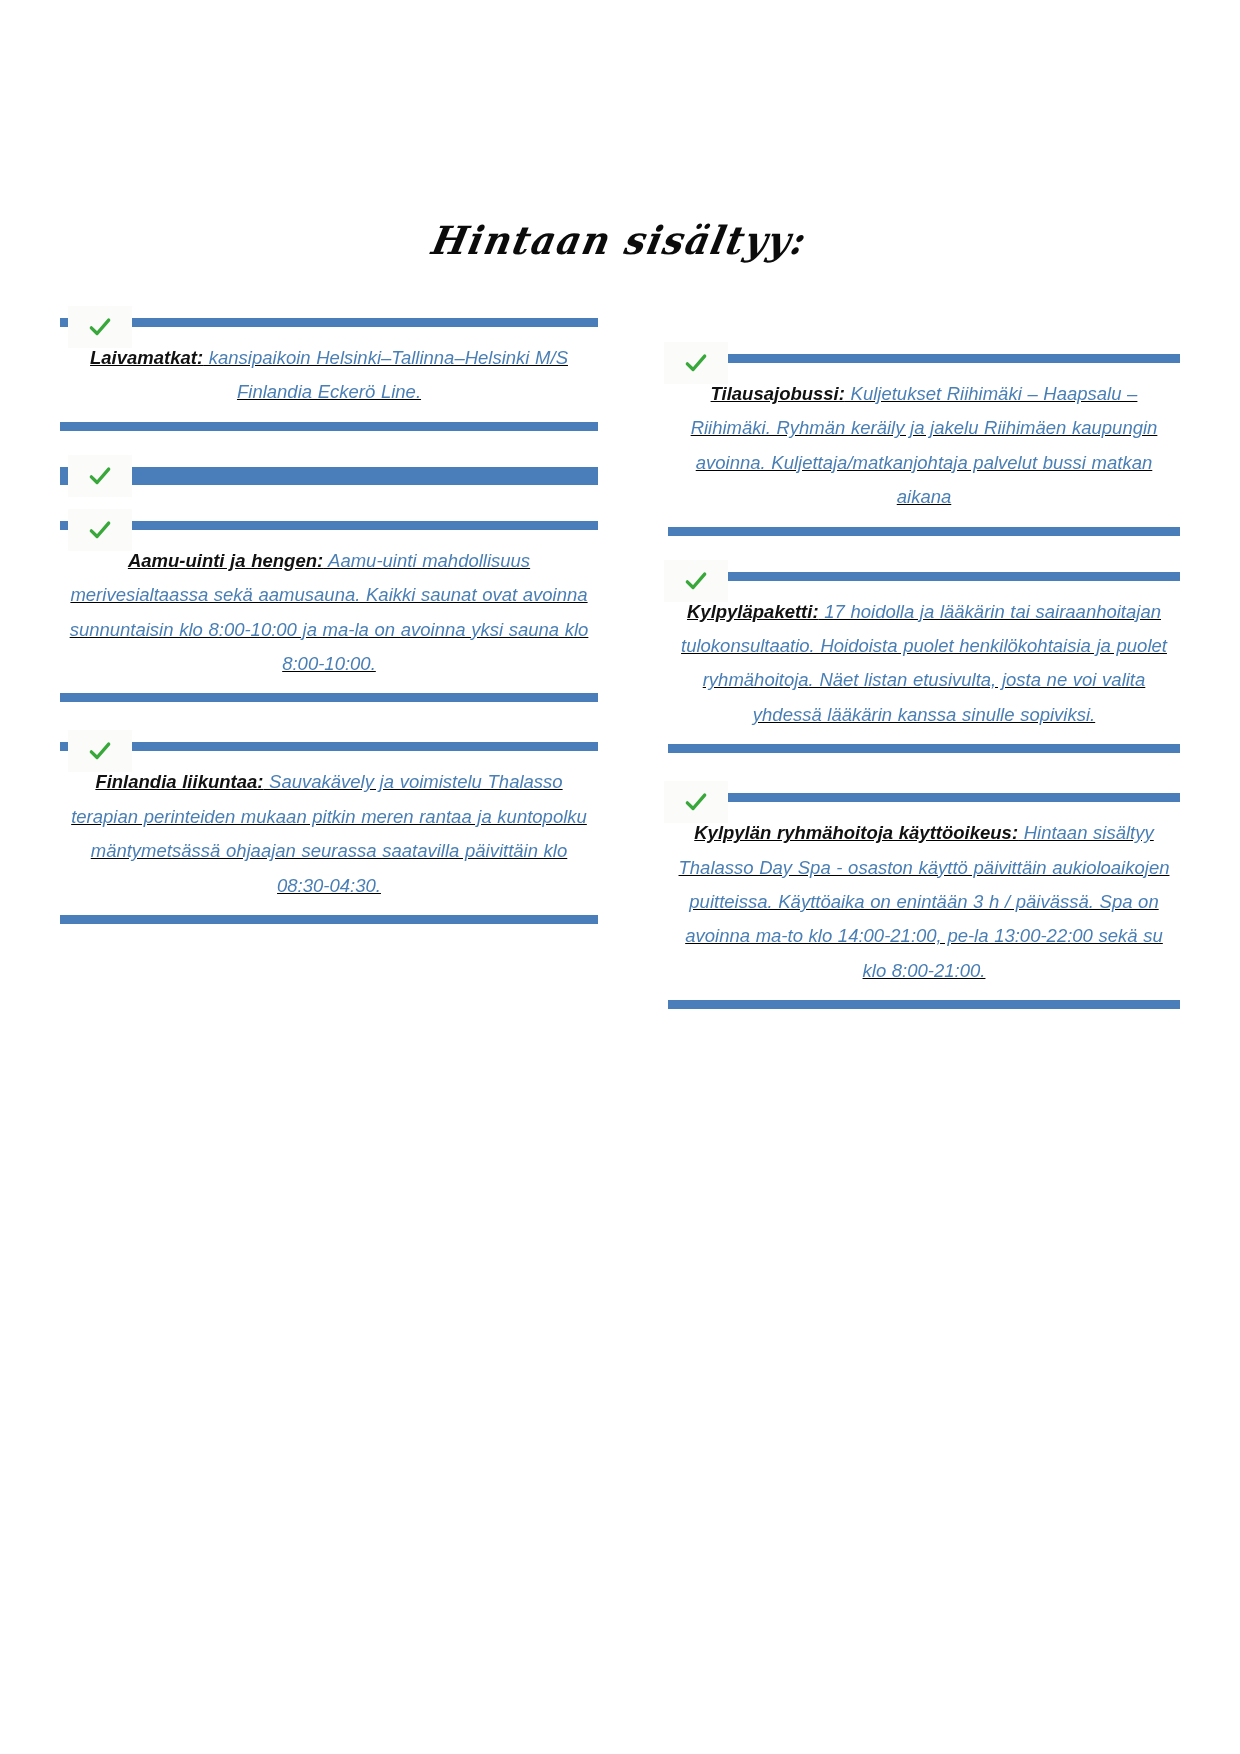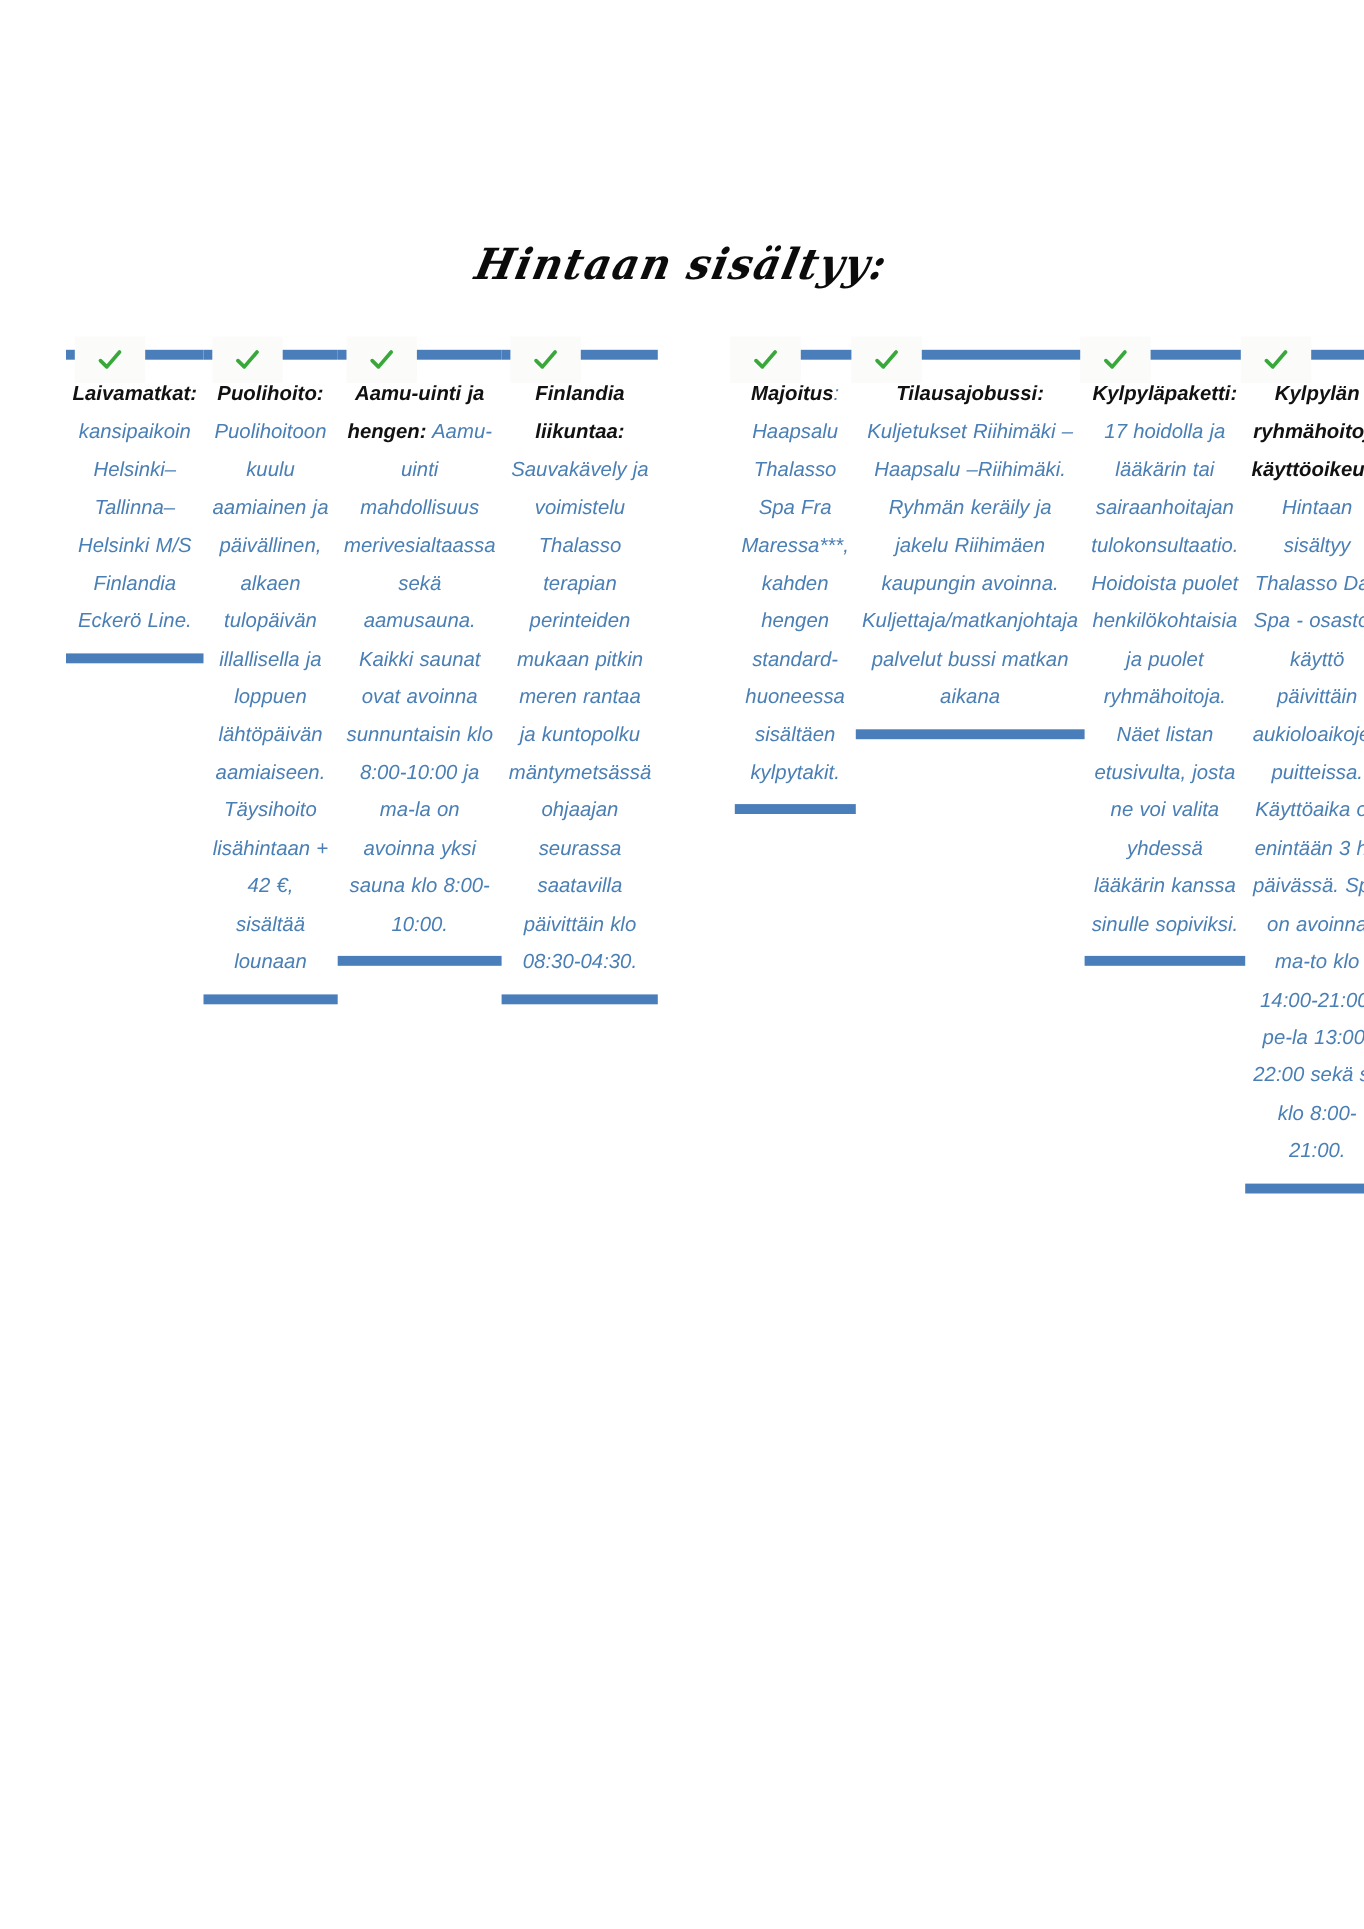--- a/index.html
+++ b/index.html
@@ -50,21 +50,22 @@
     width: 1240px;
     display: grid;
     grid-template-columns: 560px 560px;
     column-gap: 0px;
     padding-left: 60px;
     box-sizing: border-box;
   }
 
   .col {
     display: flex;
-    flex-direction: row;
+    flex-direction: column;
+    text-decoration: underline;
   }
   .col-left  { padding-right: 22px; }
   .col-right { padding-left: 48px; }
 
   
   .item {
     position: relative;
     display: block;
   }
 
@@ -145,23 +146,20 @@
 
       <div class="gap-sm"></div>
 
       <div class="item">
         <div class="check-box" style="top:-12px;">
           <svg class="check-icon" viewBox="0 0 24 24" fill="none" xmlns="http://www.w3.org/2000/svg">
             <path d="M4 12.8 L9.3 18 L20 5.6" stroke="#38a83b" stroke-width="3.1" stroke-linecap="round" stroke-linejoin="round"></path>
           </svg>
         </div>
         <div class="bar bar-top"></div>
-        <div class="item-body">
-          <span class="item-label">Puolihoito:</span><span class="item-text"> Puolihoitoon kuulu aamiainen ja päivällinen, alkaen tulopäivän illallisella ja loppuen lähtöpäivän aamiaiseen. Täysihoito lisähintaan + 42 €, sisältää lounaan</span>
-        </div>
         <div class="bar bar-bottom"></div>
       </div>
 
       <div class="gap-sm"></div>
 
       <div class="item">
         <div class="check-box" style="top:-12px;">
           <svg class="check-icon" viewBox="0 0 24 24" fill="none" xmlns="http://www.w3.org/2000/svg">
             <path d="M4 12.8 L9.3 18 L20 5.6" stroke="#38a83b" stroke-width="3.1" stroke-linecap="round" stroke-linejoin="round"></path>
           </svg>
@@ -185,32 +183,20 @@
         <div class="item-body">
           <span class="item-label">Finlandia liikuntaa:</span><span class="item-text"> Sauvakävely ja voimistelu Thalasso terapian perinteiden mukaan pitkin meren rantaa ja kuntopolku mäntymetsässä ohjaajan seurassa saatavilla päivittäin klo 08:30-04:30.</span>
         </div>
         <div class="bar bar-bottom"></div>
       </div>
 
     </div>
 
     <div class="col col-right">
 
-      <div class="item">
-        <div class="check-box" style="top:-12px;">
-          <svg class="check-icon" viewBox="0 0 24 24" fill="none" xmlns="http://www.w3.org/2000/svg">
-            <path d="M4 12.8 L9.3 18 L20 5.6" stroke="#38a83b" stroke-width="3.1" stroke-linecap="round" stroke-linejoin="round"></path>
-          </svg>
-        </div>
-        <div class="bar bar-top"></div>
-        <div class="item-body">
-          <span class="item-label">Majoitus</span><span class="item-text">: Haapsalu Thalasso Spa Fra Maressa***, kahden hengen standard-huoneessa sisältäen kylpytakit.</span>
-        </div>
-        <div class="bar bar-bottom"></div>
-      </div>
 
       <div class="gap-sm"></div>
 
       <div class="item">
         <div class="check-box" style="top:-12px;">
           <svg class="check-icon" viewBox="0 0 24 24" fill="none" xmlns="http://www.w3.org/2000/svg">
             <path d="M4 12.8 L9.3 18 L20 5.6" stroke="#38a83b" stroke-width="3.1" stroke-linecap="round" stroke-linejoin="round"></path>
           </svg>
         </div>
         <div class="bar bar-top"></div>

